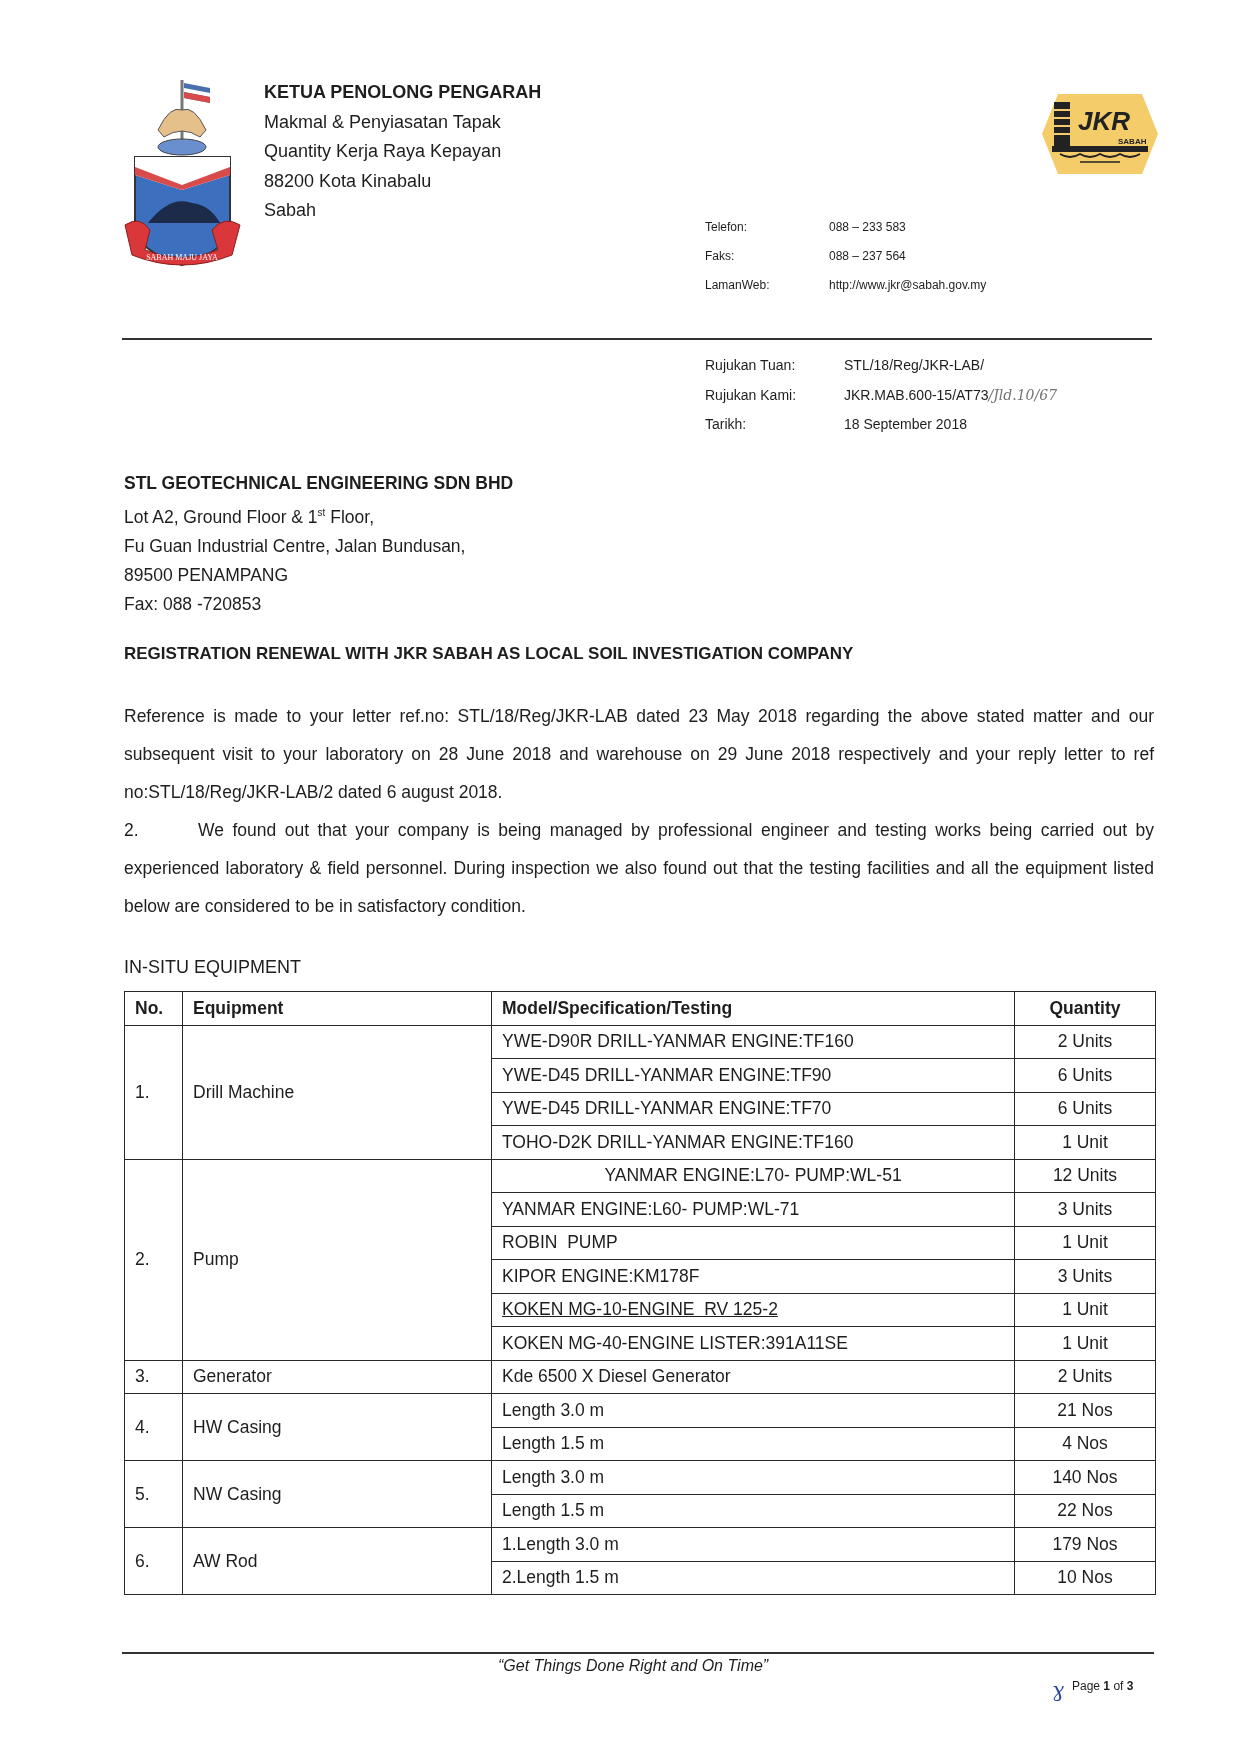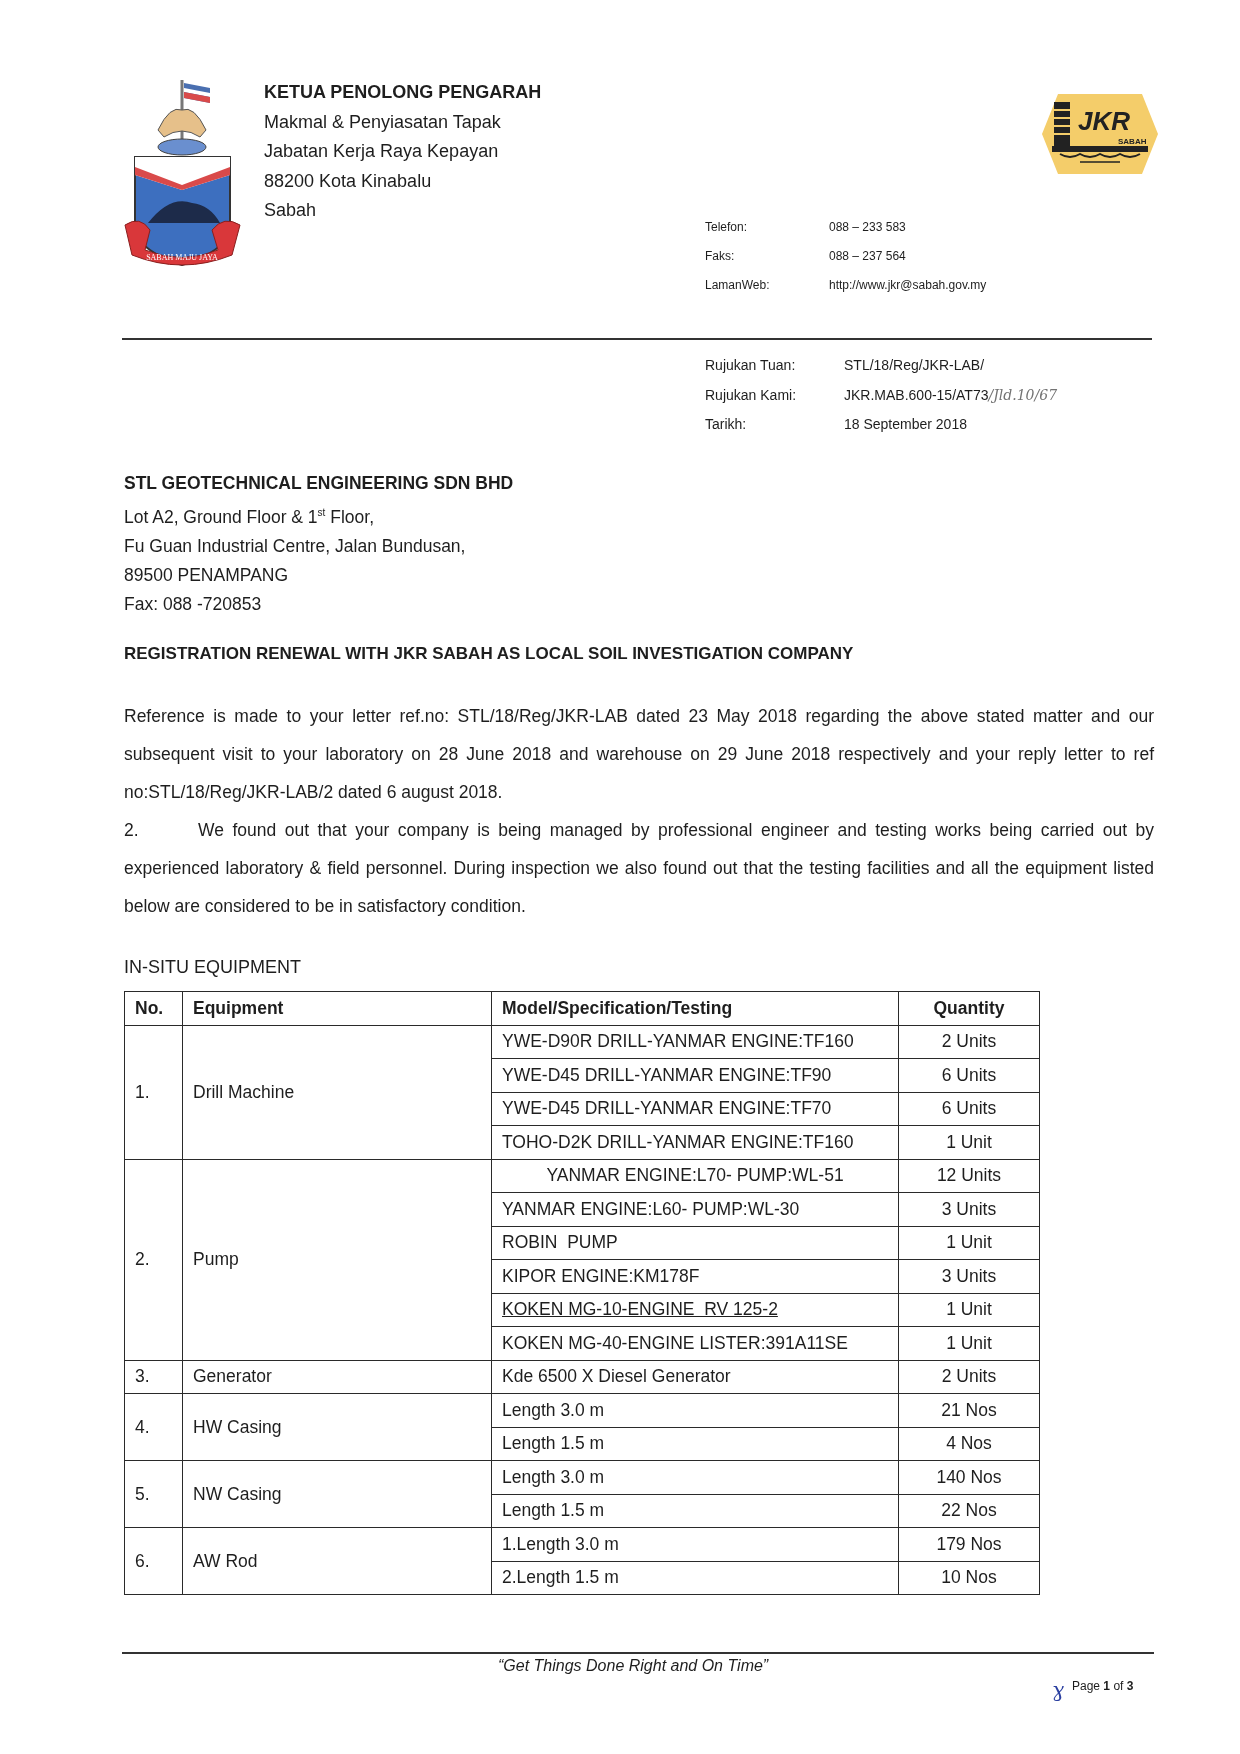--- a/index.html
+++ b/index.html
@@ -24,21 +24,21 @@
 
   #recipient { left:124px; top:469px; font-size:17.5px; line-height:29px; }
   #subject { left:124px; top:644px; font-size:17px; font-weight:bold; }
 
   #body { left:124px; top:697px; width:1030px; font-size:17.5px; line-height:38px; text-align:justify; }
   #body p { margin:0; }
   .num-para { display:inline-block; width:74px; }
 
   #section-title { left:124px; top:957px; font-size:18px; font-weight:normal; }
 
-  #equip-table { left:124px; top:991px; width:916px; border-collapse:collapse; font-size:17.5px; }
+  #equip-table { left:124px; top:991px; width:1032px; border-collapse:collapse; font-size:17.5px; }
   #equip-table th, #equip-table td { border:1.5px solid #2a2a2a; padding:0 10px; height:32.5px; text-align:left; vertical-align:middle; }
   #equip-table th { font-weight:bold; }
   #equip-table .c-no { width:37px; }
   #equip-table .c-eq { width:288px; }
   #equip-table .c-qty { width:120px; text-align:center; }
   #equip-table td.qty { text-align:center; }
   #equip-table td.grp { vertical-align:middle; }
 
   #hr-bottom { left:122px; top:1652px; width:1032px; height:0; border-top:2px solid #333; }
   #motto { left:498px; top:1657px; font-size:16px; font-style:italic; }
@@ -59,21 +59,21 @@
   <path d="M15 82 L110 82 L110 100 L62 115 L15 100 Z" fill="#fff"></path>
   <path d="M15 92 L62 110 L110 92 L110 100 L62 115 L15 100 Z" fill="#d94a4a"></path>
   <path d="M28 148 Q50 120 72 128 Q90 130 100 148 Z" fill="#1d2b4a"></path>
   <path d="M5 150 Q20 140 30 155 L25 175 Q62 190 98 175 L92 155 Q104 140 120 150 L112 180 Q62 200 12 180 Z" fill="#d9373a" stroke="#8a1e1e"></path>
   <text x="62" y="185" font-size="8" fill="#fff" text-anchor="middle" font-family="Liberation Serif, serif">SABAH MAJU JAYA</text>
 </svg>
 
 <div id="sender" class="abs">
   <div class="b">KETUA PENOLONG PENGARAH</div>
   <div>Makmal &amp; Penyiasatan Tapak</div>
-  <div>Jabatan Kerja Raya Kepayan</div>
+  <div>Quantity Kerja Raya Kepayan</div>
   <div>88200 Kota Kinabalu</div>
   <div>Sabah</div>
 </div>
 
 <svg id="jkr-logo" class="abs" viewBox="0 0 120 92">
   <path d="M18 6 L102 6 L118 46 L102 86 L18 86 L2 46 Z" fill="#f4cd6a"></path>
   <rect x="14" y="14" width="16" height="44" fill="#222"></rect>
   <g stroke="#f4cd6a" stroke-width="2">
     <line x1="14" y1="22" x2="30" y2="22"></line>
       <line x1="14" y1="30" x2="30" y2="30"></line>
@@ -165,21 +165,21 @@
         <td style="white-space: pre;">TOHO-D2K DRILL-YANMAR ENGINE:TF160</td>
         <td class="qty">1 Unit</td>
       </tr>
       <tr>
         <td rowspan="6" class="grp">2.</td>
         <td rowspan="6" class="grp">Pump</td>
         <td style="white-space: pre; text-align: center;">YANMAR ENGINE:L70- PUMP:WL-51</td>
         <td class="qty">12 Units</td>
       </tr>
       <tr>
-        <td style="white-space: pre;">YANMAR ENGINE:L60- PUMP:WL-30</td>
+        <td style="white-space: pre;">YANMAR ENGINE:L60- PUMP:WL-71</td>
         <td class="qty">3 Units</td>
       </tr>
       <tr>
         <td style="white-space: pre;">ROBIN  PUMP</td>
         <td class="qty">1 Unit</td>
       </tr>
       <tr>
         <td style="white-space: pre;">KIPOR ENGINE:KM178F</td>
         <td class="qty">3 Units</td>
       </tr>

